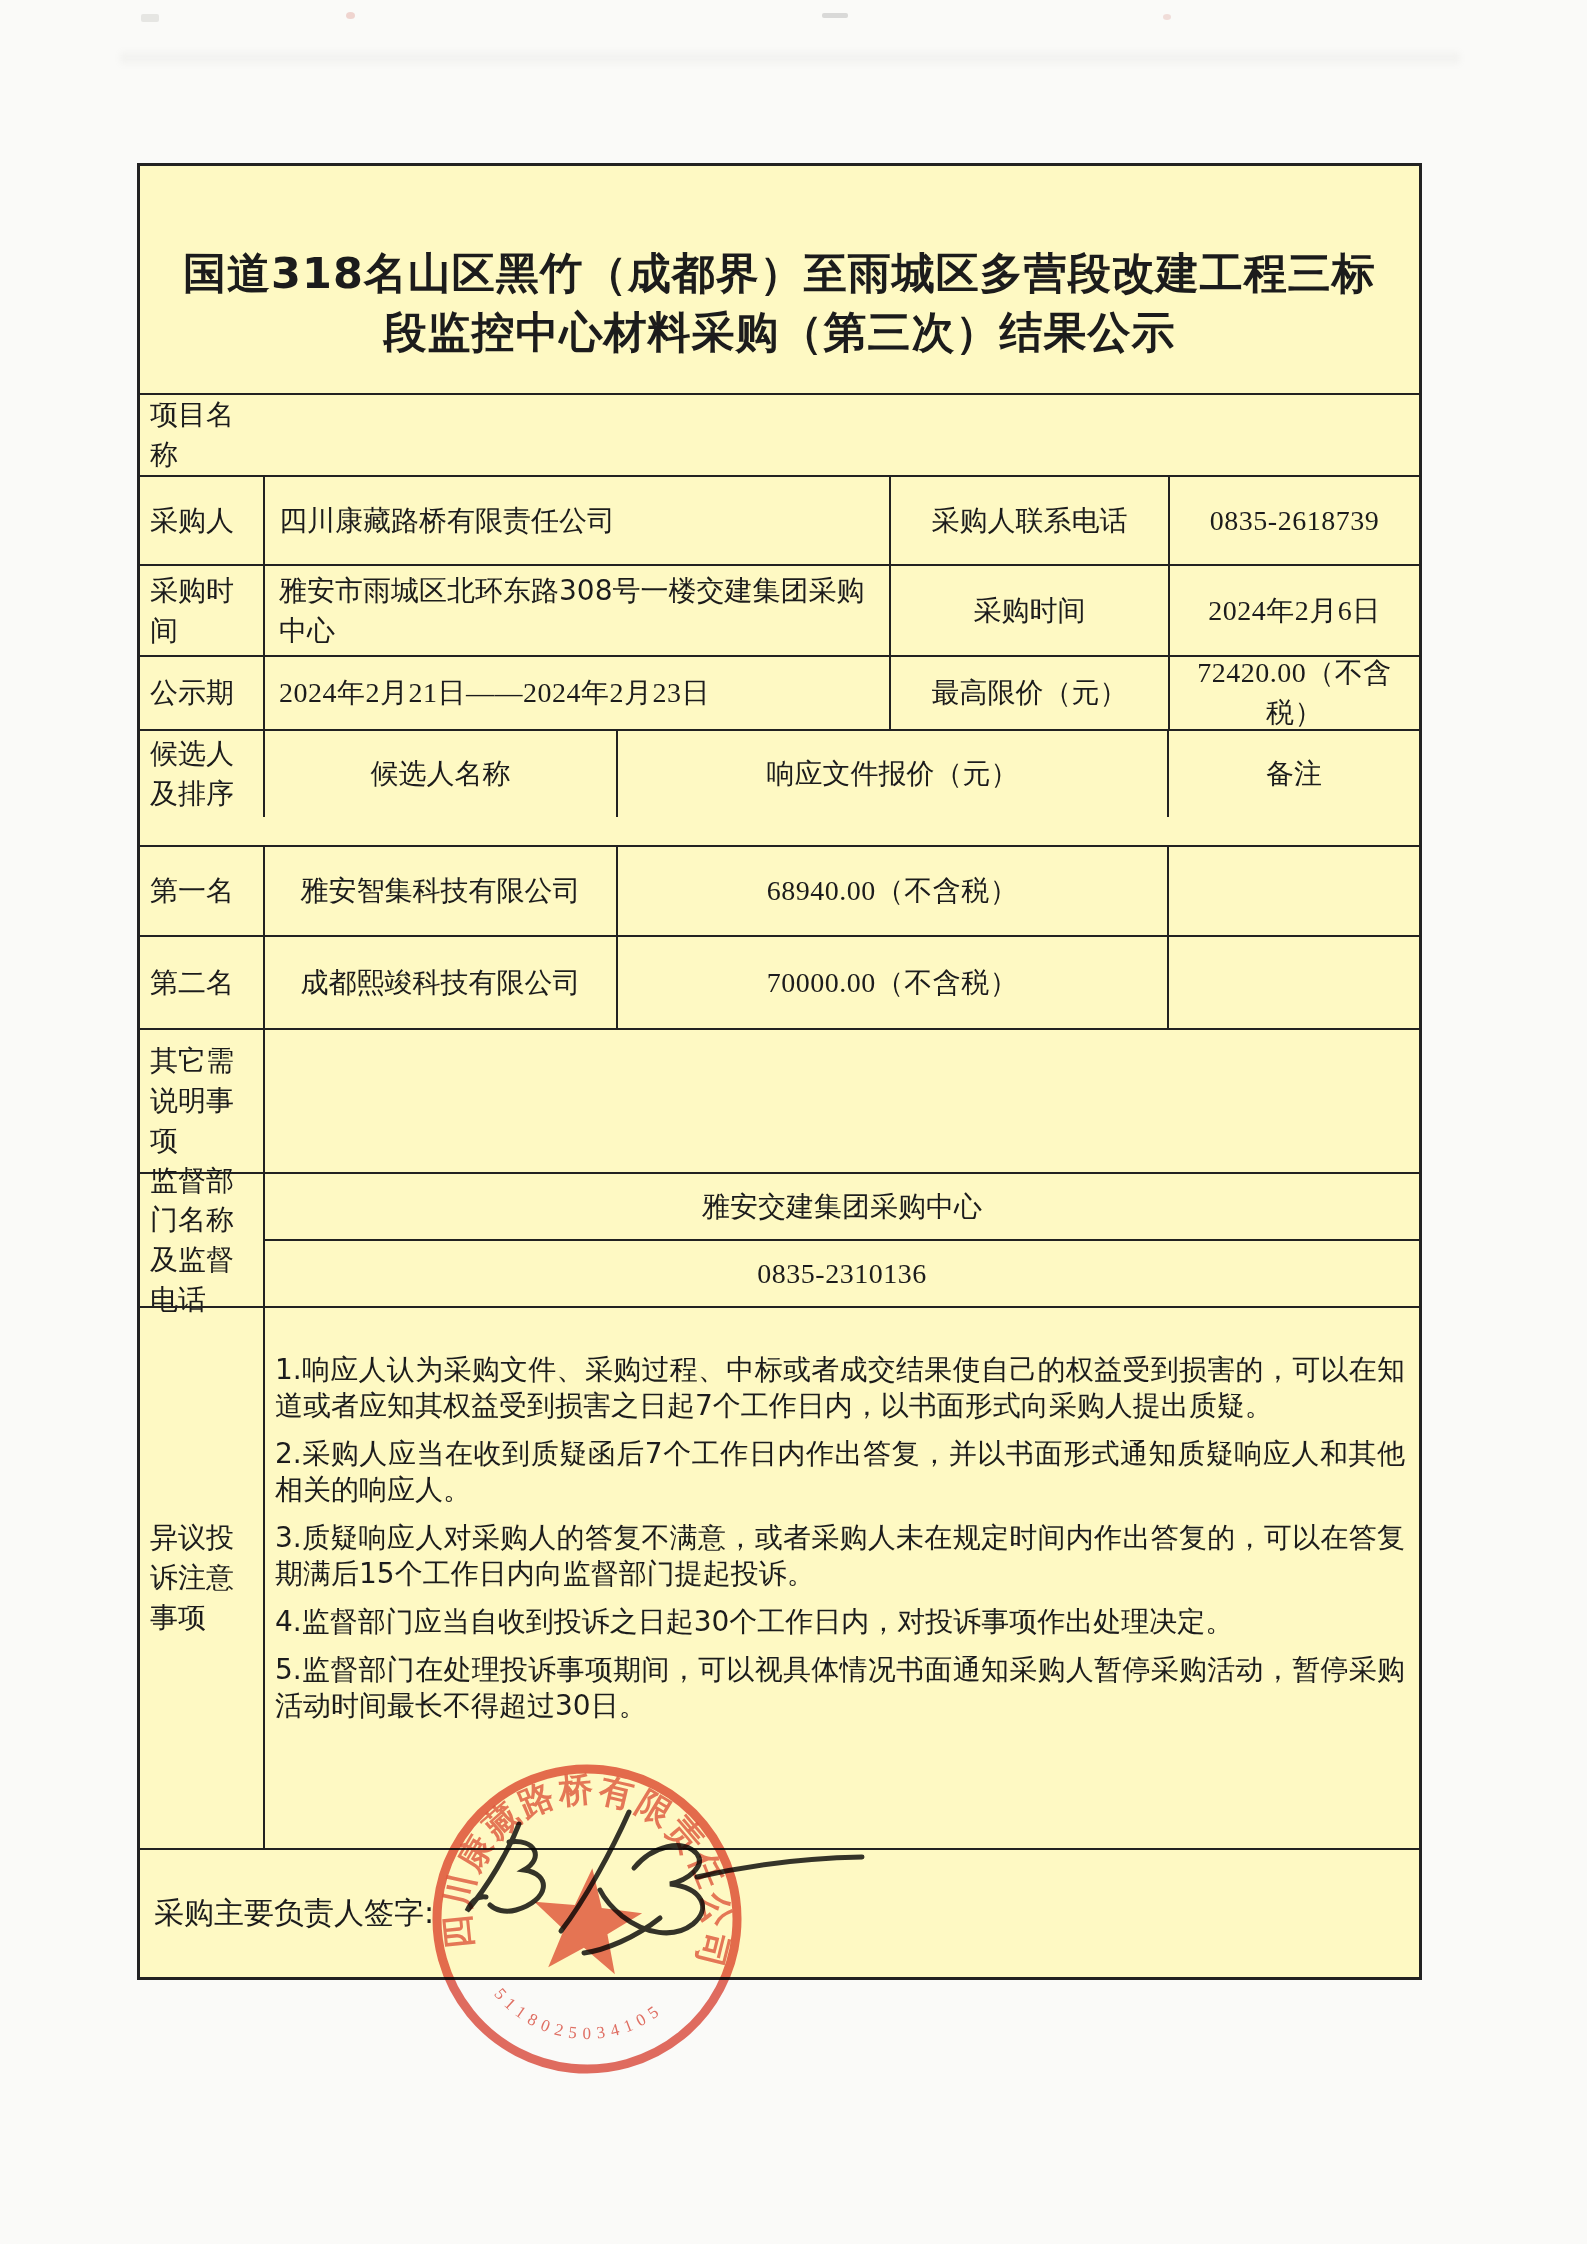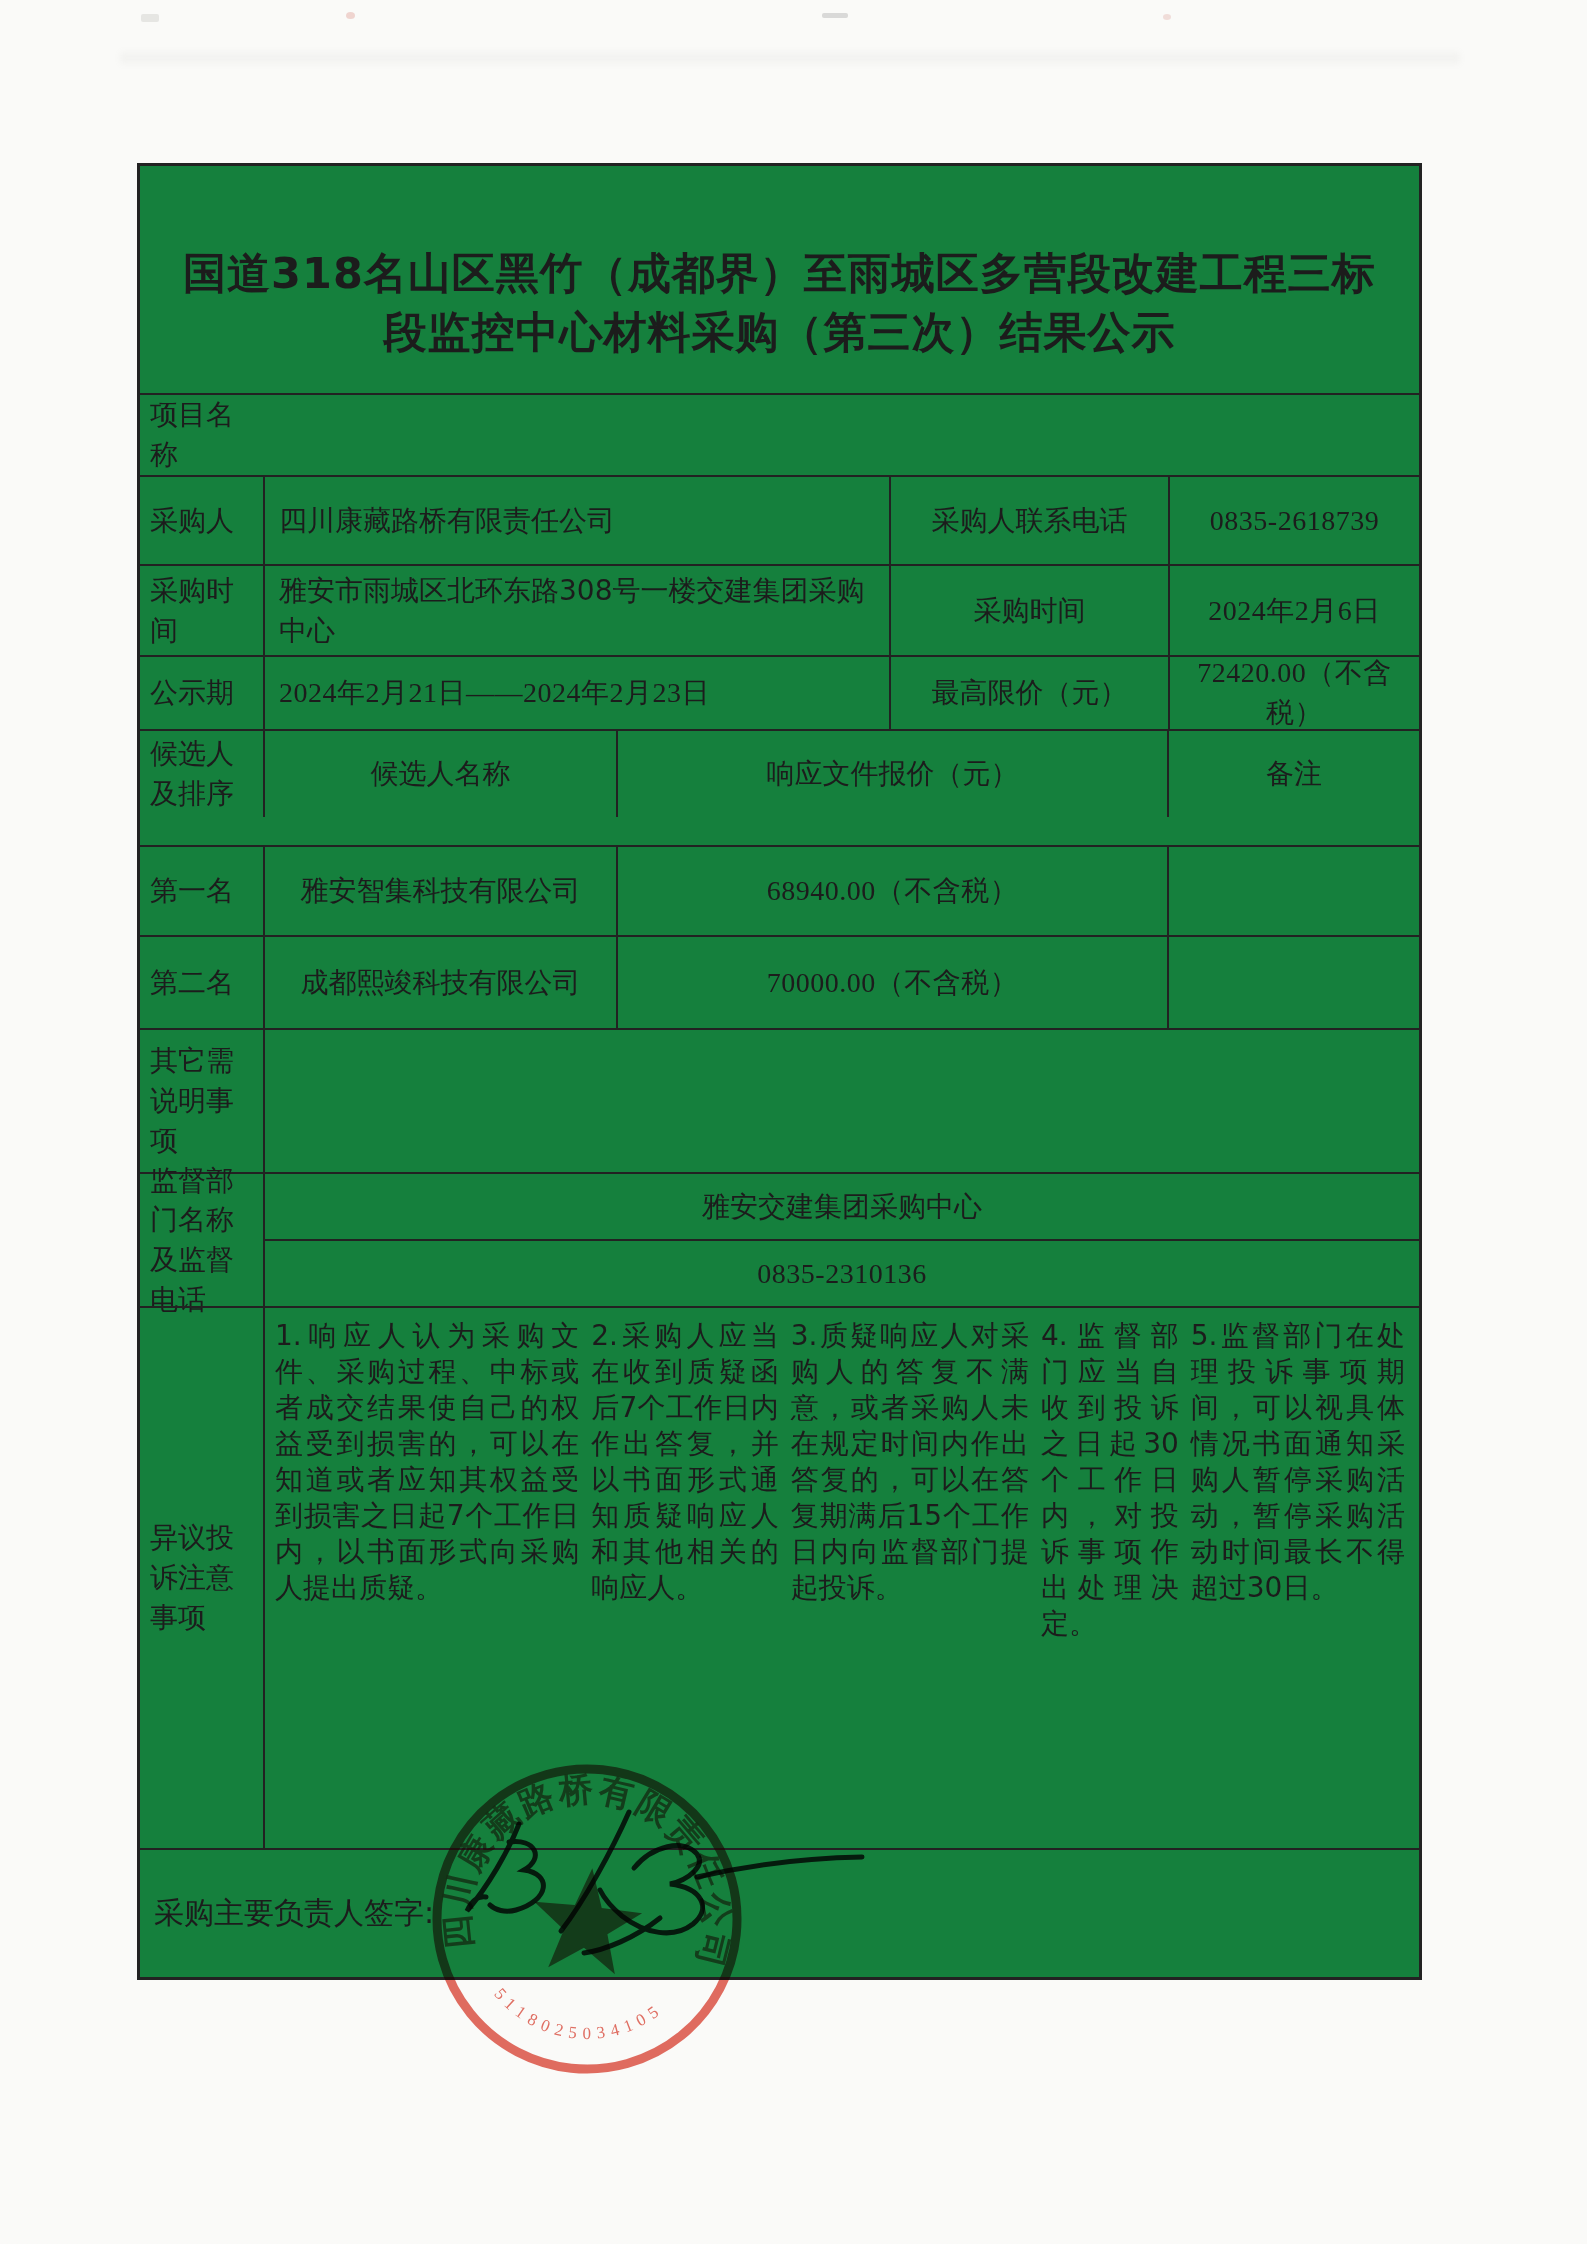--- a/index.html
+++ b/index.html
@@ -8,21 +8,21 @@
     position:relative;
     width:1587px;height:2244px;
     background:#fafaf8;
     overflow:hidden;
     font-family:"DejaVu Sans","Liberation Sans",sans-serif;
     color:#1c1c1c;
   }
   
   #doc-table{
     position:absolute;left:137px;top:163px;width:1285px;height:1817px;
-    border:3px solid #222;box-sizing:border-box;background:#15803d;
+    border:3px solid #222;box-sizing:border-box;background:#fef9c3;
     display:flex;flex-direction:column;
   }
   .row{display:flex;box-sizing:border-box;border-top:2px solid #222;flex:0 0 auto;}
   .row:first-child{border-top:none;}
   .c{box-sizing:border-box;border-left:2px solid #222;display:flex;align-items:center;
      font-size:28px;line-height:1.42;}
   .c:first-child{border-left:none;}
   .lab{flex:0 0 123px;padding:6px 8px 6px 10px;font-weight:500;}
   .val{padding:6px 14px;}
   .grow{flex:1 1 auto;}
@@ -49,21 +49,21 @@
   .w-info3{flex:0 0 279px;}
   .w-cand2{flex:0 0 353px;}
   .w-cand3{flex:0 0 551px;}
   
   .super-right{flex:1 1 auto;display:flex;flex-direction:column;border-left:2px solid #222;box-sizing:border-box;}
   .super-sub{flex:1 1 0;display:flex;align-items:center;justify-content:center;
     font-size:28px;box-sizing:border-box;}
   .super-sub + .super-sub{border-top:2px solid #222;}
   
   .obj-cell{flex:1 1 auto;border-left:2px solid #222;box-sizing:border-box;
-    display:flex;justify-content:center;padding:10px 14px 90px 10px;gap:12px;}
+    display:flex;flex-direction:column;justify-content:center;padding:10px 14px 90px 10px;gap:12px;}
   .obj-cell p{margin:0;font-size:28px;line-height:36px;text-align:justify;}
   
   .sign-cell{width:100%;padding:0 14px;display:flex;align-items:center;font-size:30px;}
   
   #stamp{position:absolute;left:417px;top:1749px;width:340px;height:340px;
     mix-blend-mode:multiply;opacity:.92;pointer-events:none;}
   #signature{position:absolute;left:0;top:0;width:1587px;height:2244px;
     mix-blend-mode:multiply;pointer-events:none;}
   
   .smudge{position:absolute;left:120px;top:52px;width:1340px;height:12px;

